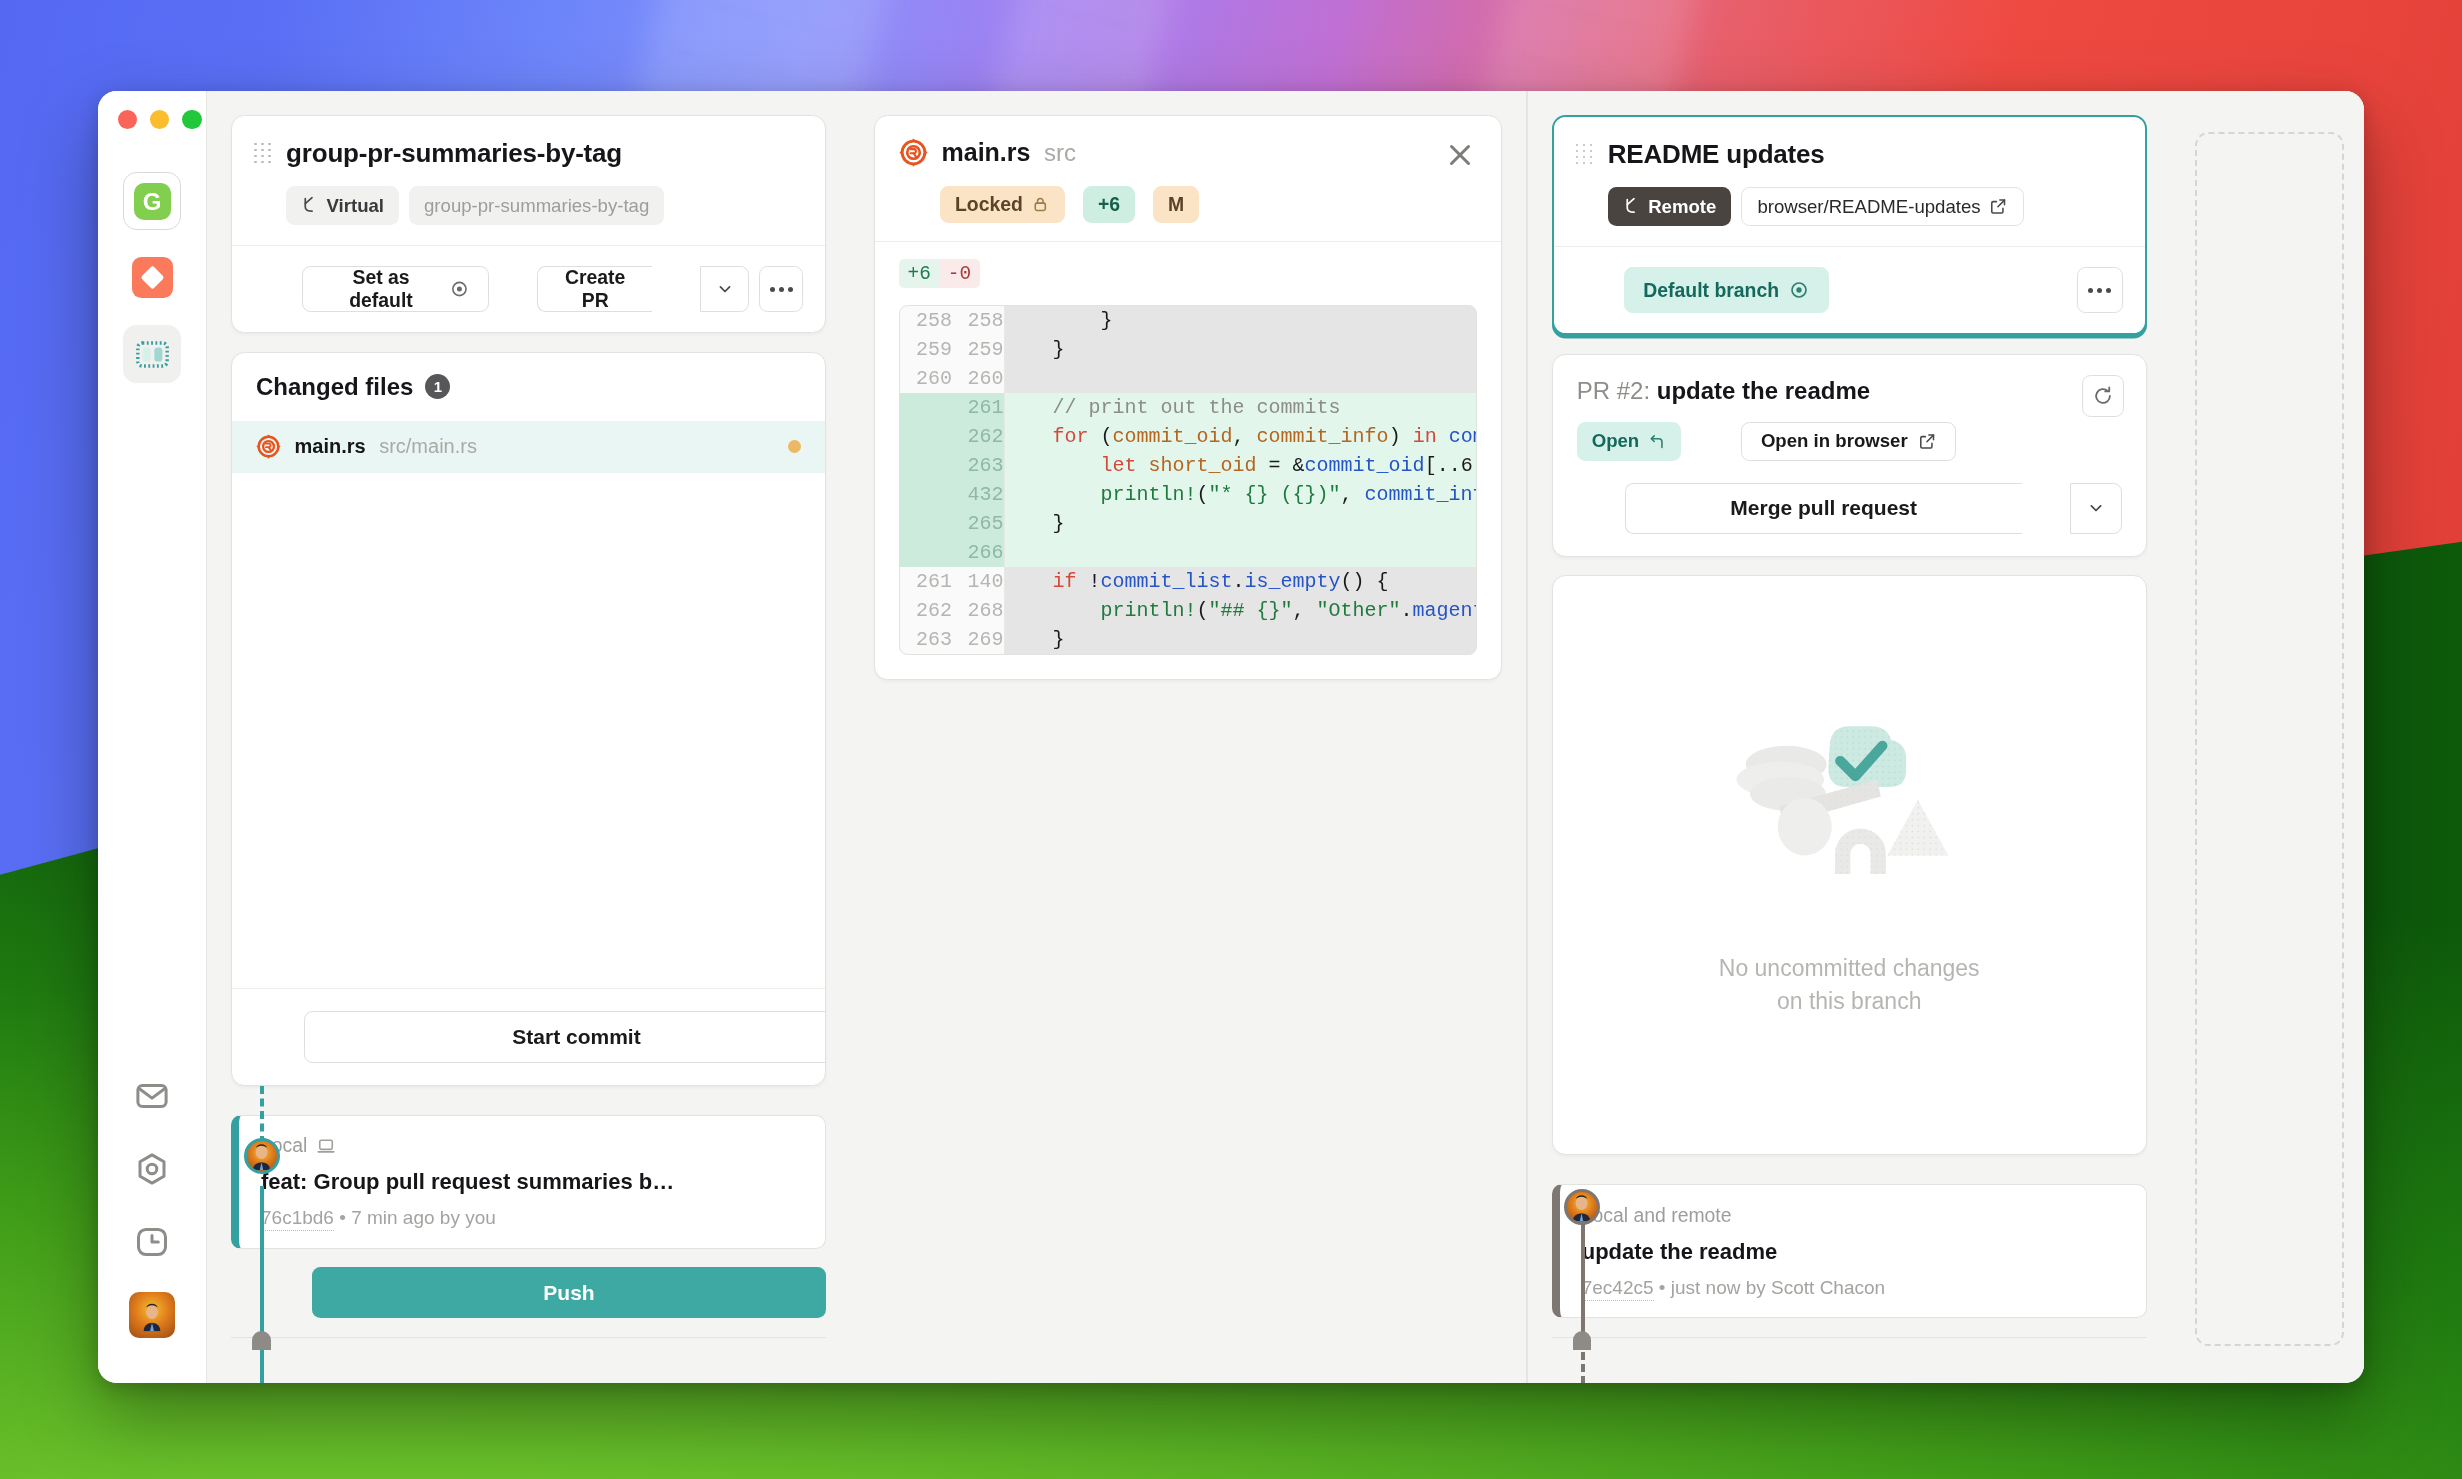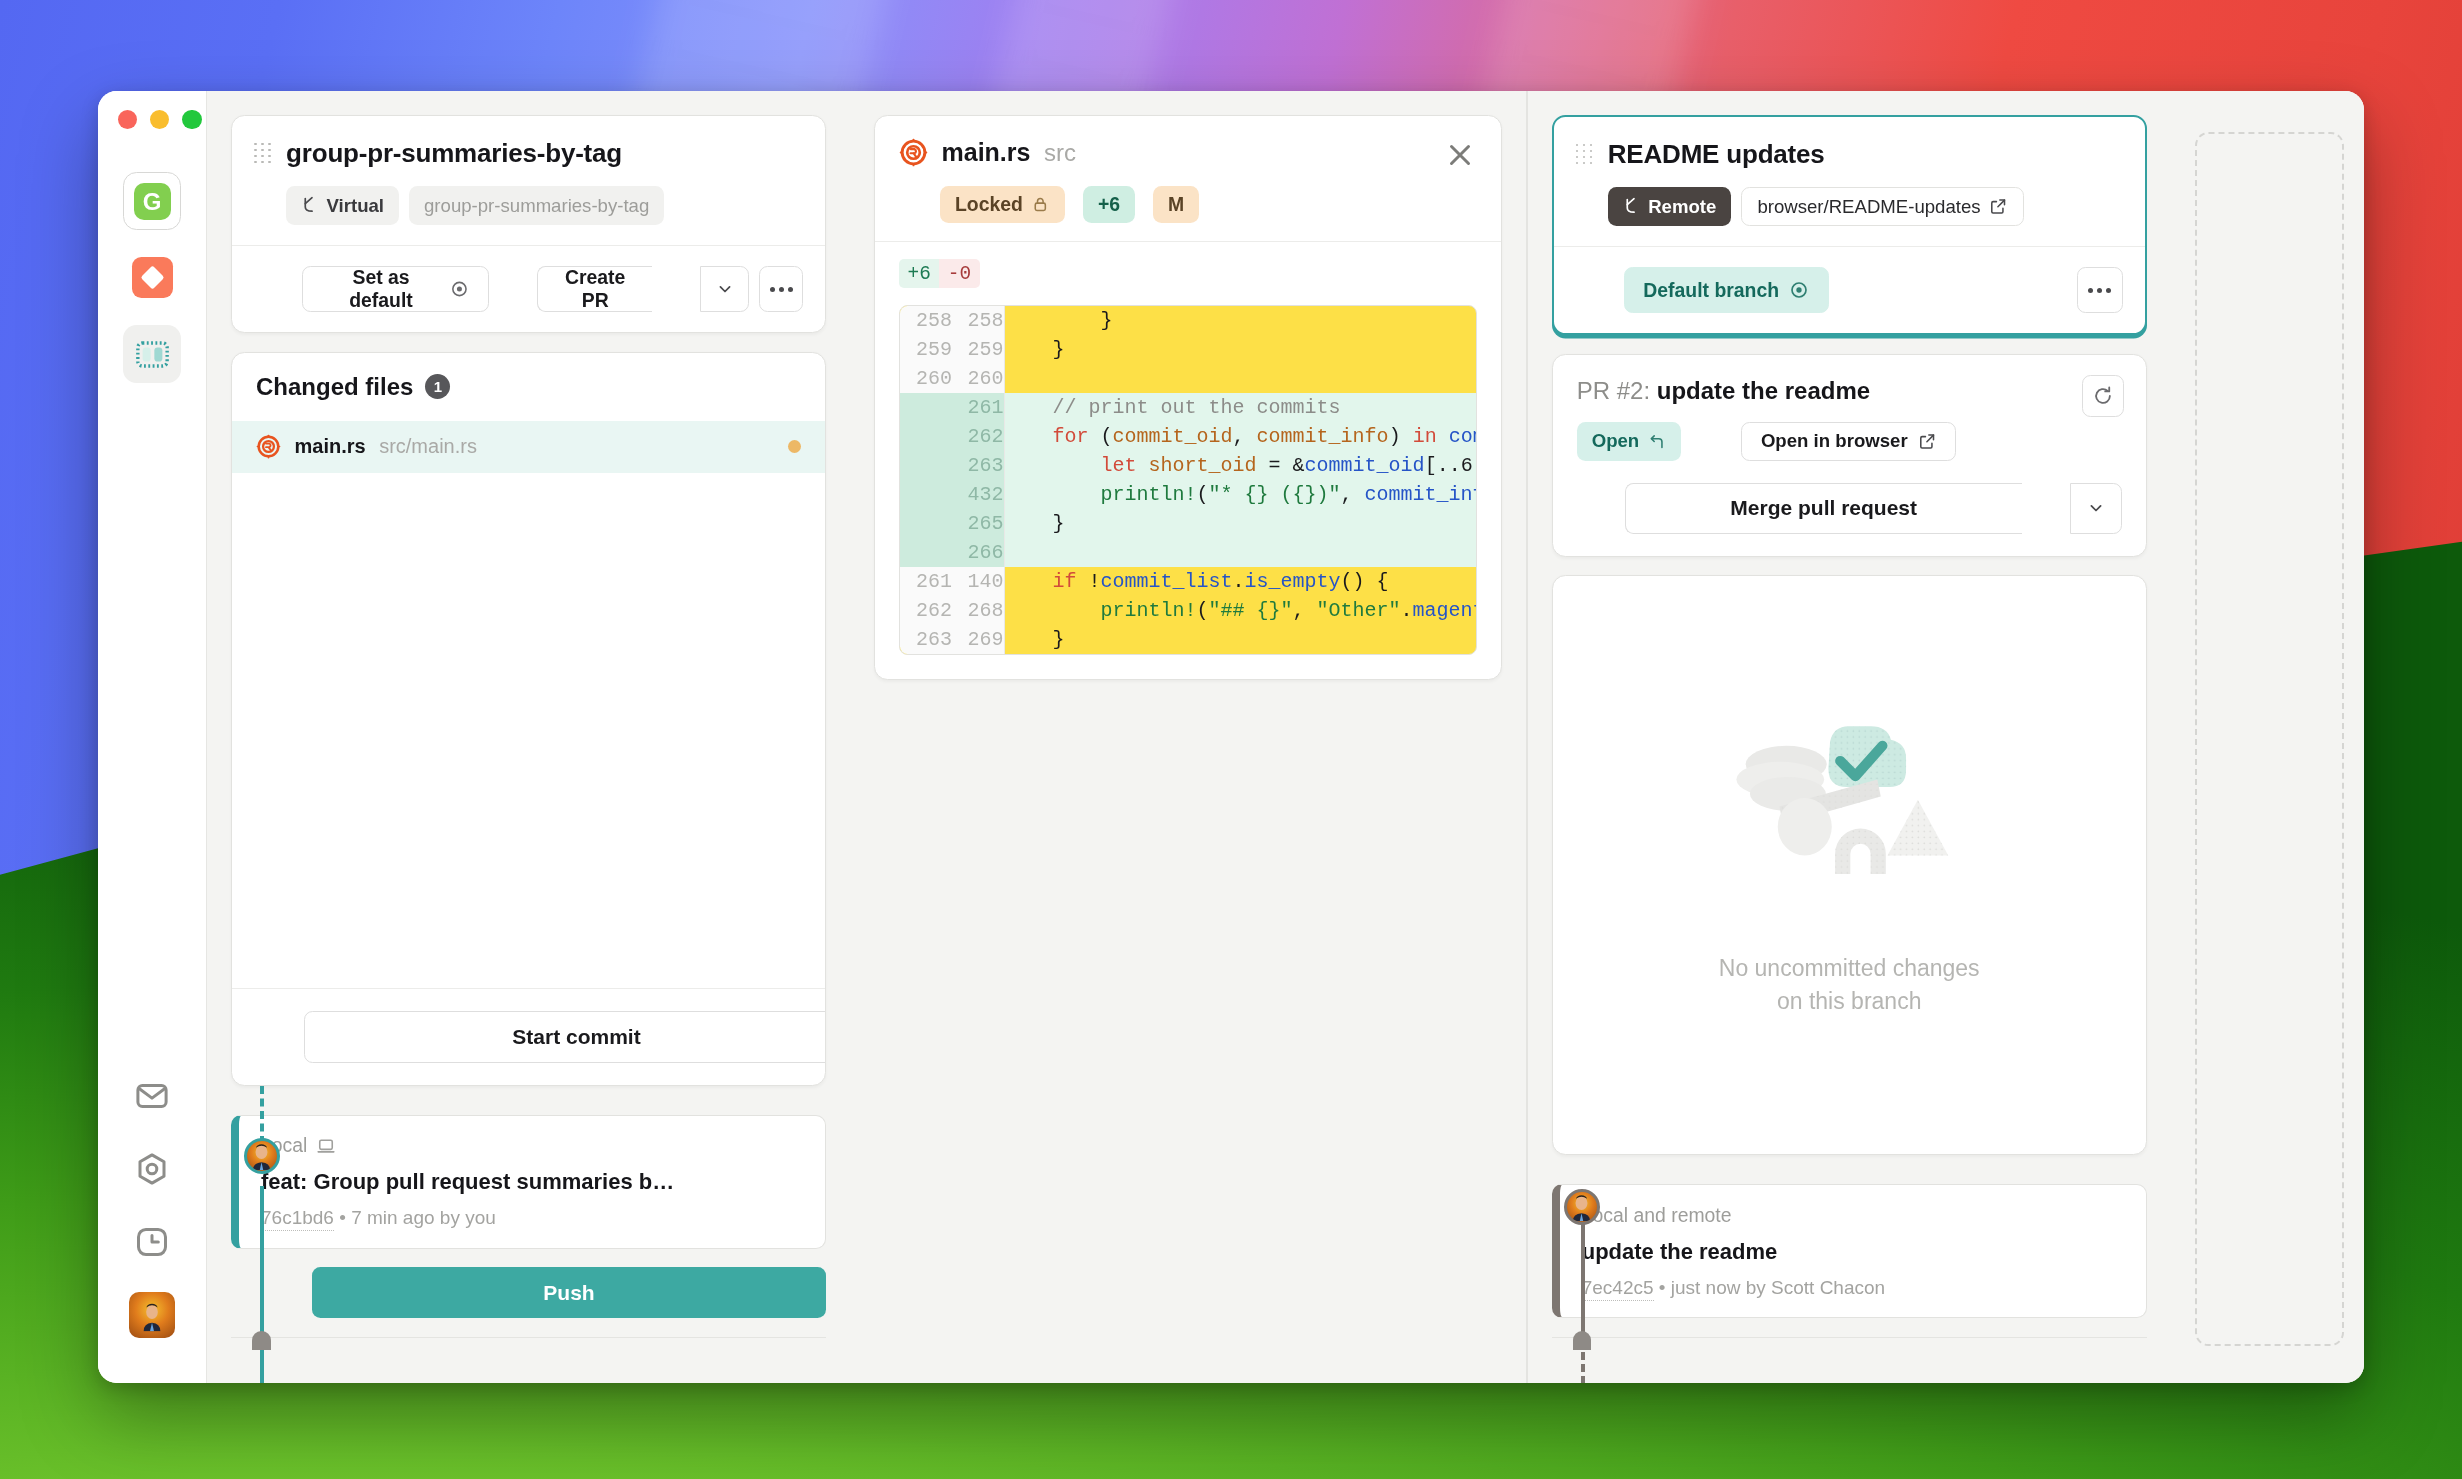--- a/index.html
+++ b/index.html
@@ -238,21 +238,21 @@
   .badge.adds { background: #cfeee2; color: #15604a; }
   .badge.mod { background: #fbe3c6; color: #5a4326; }
 
   .diff-sub { border-top: 1.7px solid #ececea; padding: 17px 24px 8.5px 24px; }
   .diff-stat { display: inline-flex; font-size: 19.4px; font-family: "Liberation Mono", monospace; }
   .diff-stat .plus { background: #e5f5ed; color: #1c7a52; padding: 3.4px 8.5px; border-radius: 5px 0 0 5px; }
   .diff-stat .minus { background: #fbeaea; color: #a73b3b; padding: 3.4px 8.5px; border-radius: 0 5px 5px 0; }
 
   .code-wrap {
     margin: 8.5px 24px 24px 24px; border: 1.7px solid #e2e2df; border-radius: 8.5px;
-    overflow: hidden; background: #fde047;
+    overflow: hidden; background: #e5e5e5;
   }
   table.code { border-collapse: collapse; width: 100%; table-layout: fixed; }
   table.code td { padding: 0; vertical-align: top; }
   td.ln {
     width: 52px; text-align: right; padding: 0 10px 0 0;
     font-family: "Liberation Mono", monospace; font-size: 20px; line-height: 29px;
     color: #b5b5b2; background: #fafafa; user-select: none;
   }
   td.ln.l2 { border-right: 1.7px solid #e8e8e6; }
   td.src {

